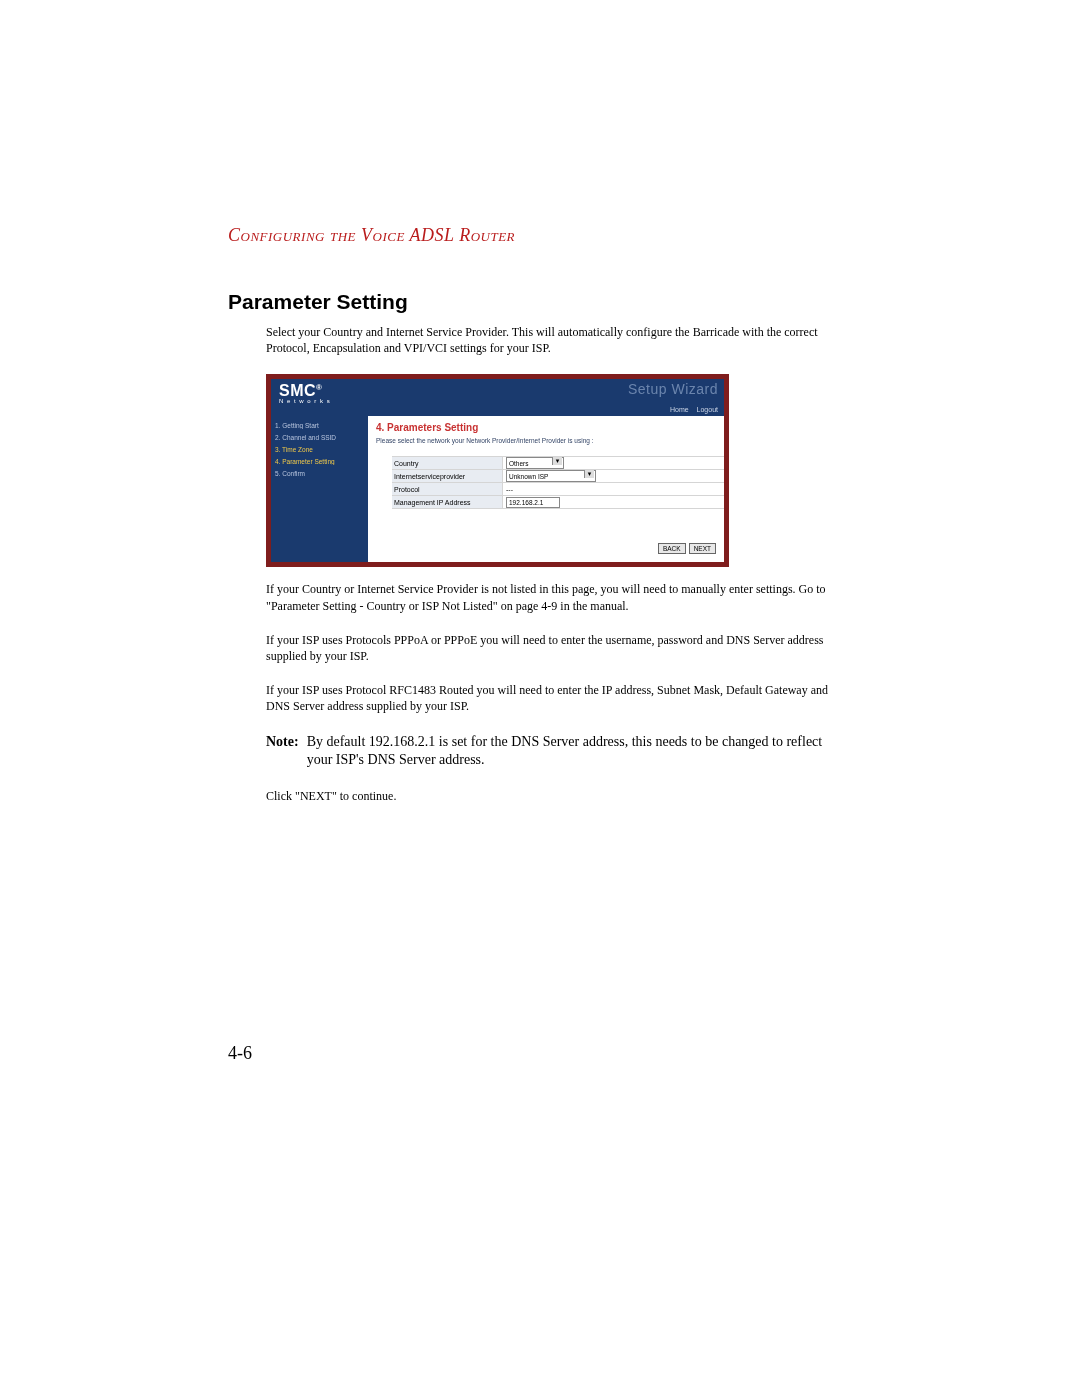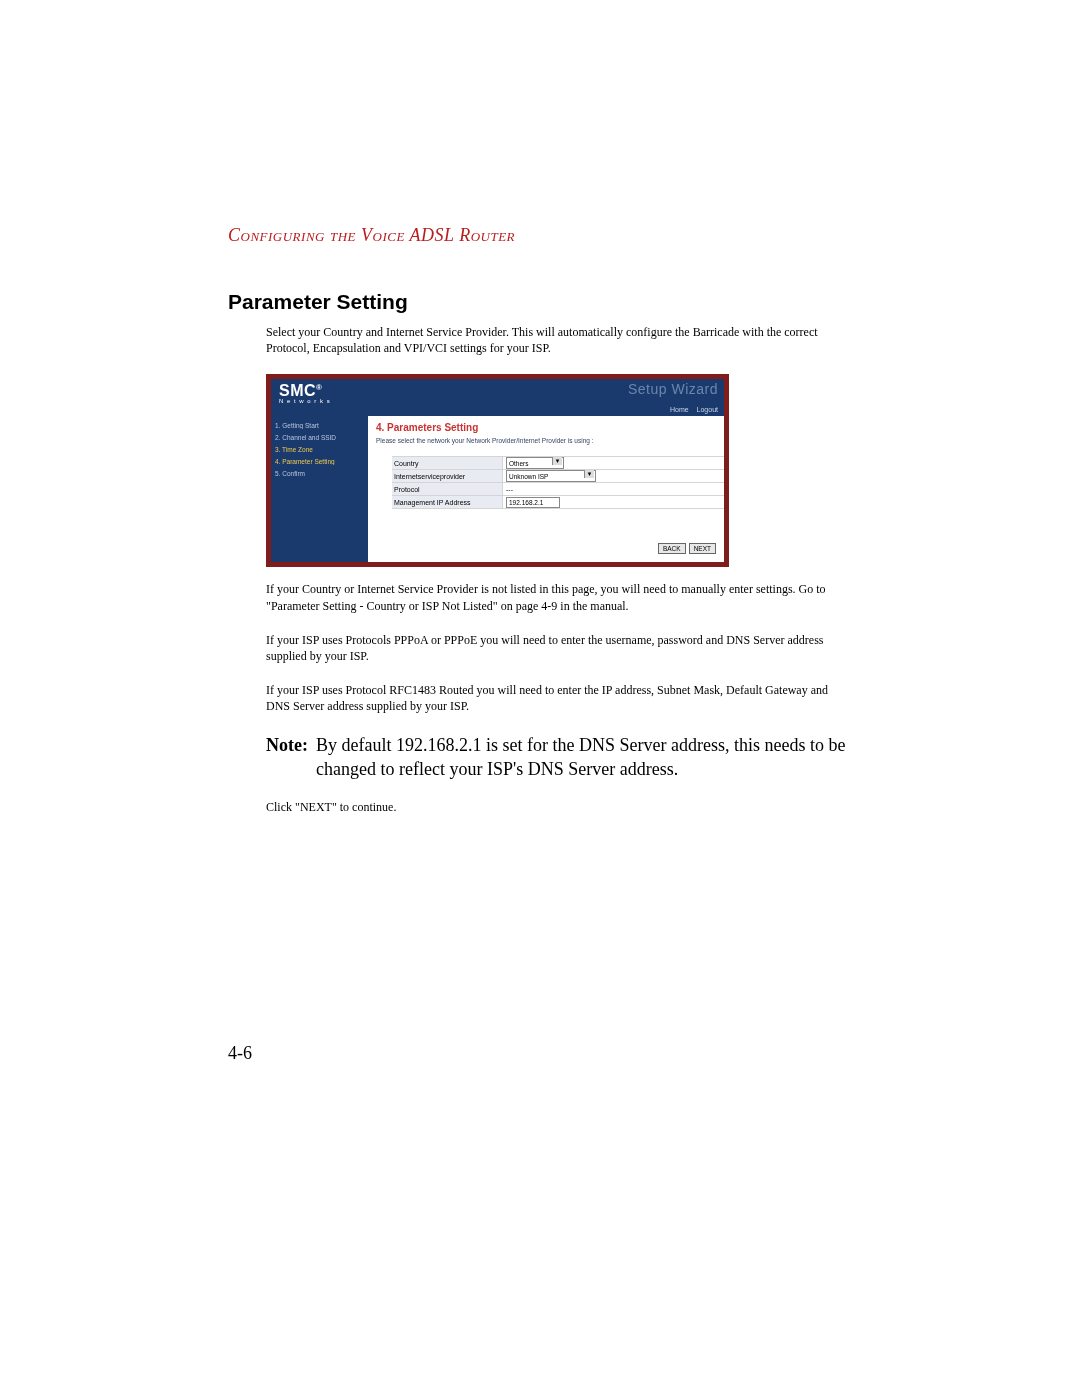--- a/index.html
+++ b/index.html
@@ -34,21 +34,21 @@
     line-height: 1.35;
     margin: 0 0 18px 38px;
     text-align: left;
   }
   .body-text.first {
     margin-top: 4px;
   }
   .note-row {
     display: flex;
     margin: 16px 0 18px 38px;
-    font-size: 18px;
+    font-size: 14px;
     line-height: 1.35;
   }
   .note-label {
     font-weight: bold;
     flex: 0 0 auto;
     margin-right: 8px;
   }
   .note-text {
     flex: 1 1 auto;
   }

